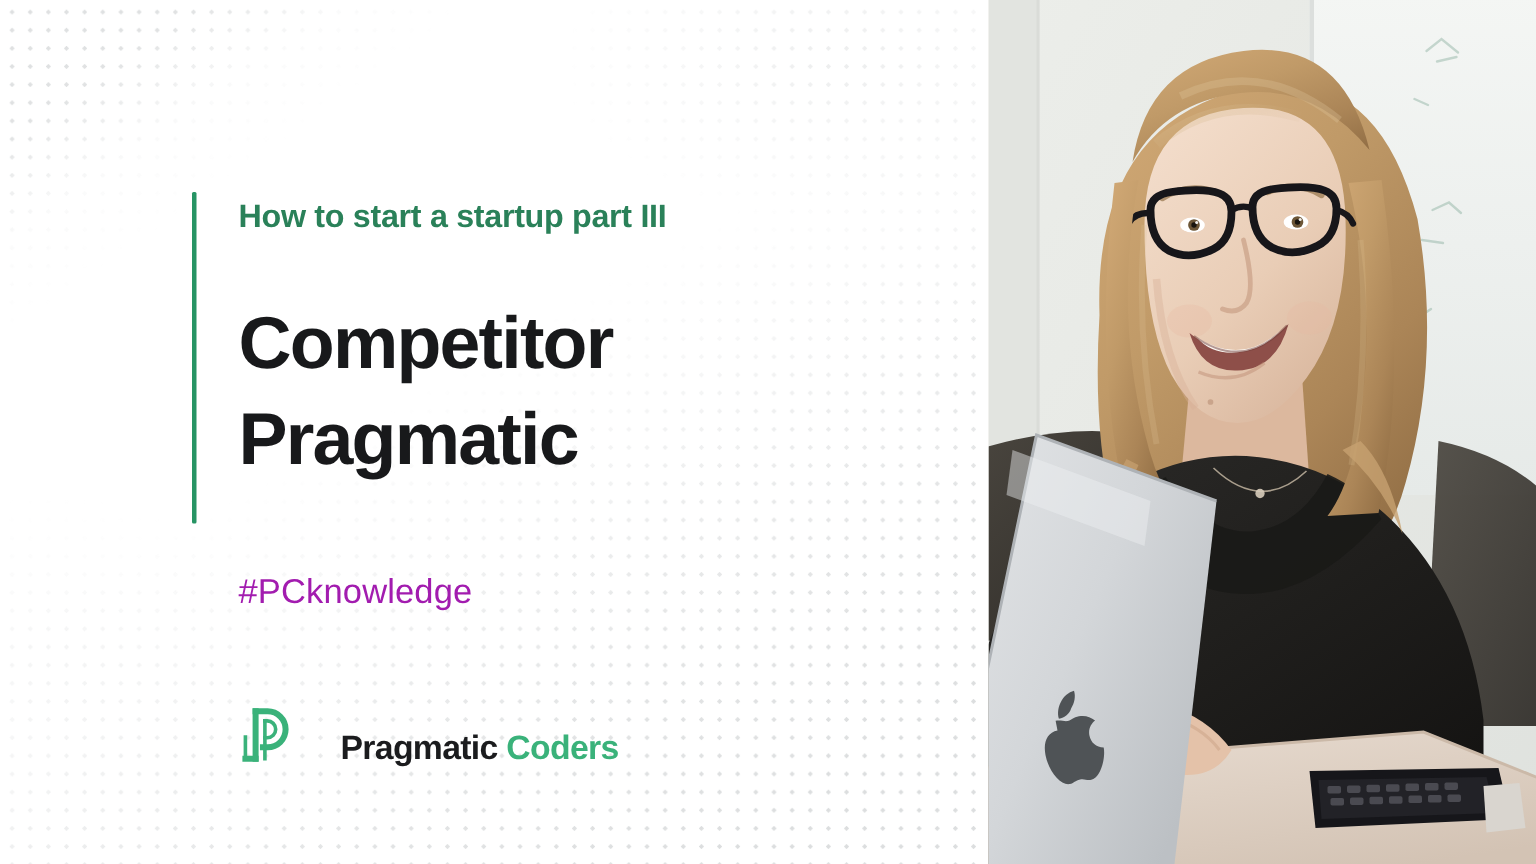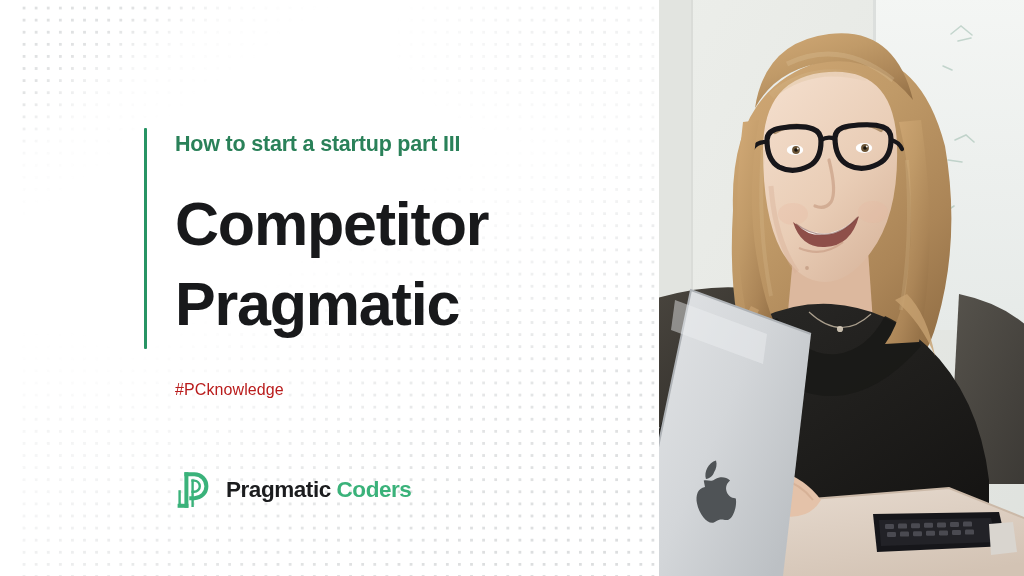--- a/index.html
+++ b/index.html
@@ -14,21 +14,21 @@
   .slide {
     position:relative;
     width:1024px; height:576px;
     background:#ffffff;
     overflow:hidden;
   }
 
   
   .left-panel {
     position:absolute;
-    left:16px; top:0;
+    left:0; top:0;
     width:660px; height:576px;
     background:#ffffff;
     overflow:hidden;
   }
 
   
   .dots {
     position:absolute;
     left:0; top:0; width:660px; height:576px;
     background-image:radial-gradient(#d9dbdc 1.35px, transparent 1.45px);
@@ -98,46 +98,46 @@
   }
   .eyebrow {
     font-size:21.5px;
     font-weight:700;
     letter-spacing:-0.2px;
     color:#2a8159;
     line-height:1.15;
     white-space:nowrap;
   }
   .headline {
-    margin-top:27px;
-    font-size:61px;
+    margin-top:40px;
+    font-size:49px;
     font-weight:700;
     letter-spacing:-1.2px;
     color:#18191b;
     line-height:1.32;
   }
   .headline .line { display:block; white-space:nowrap; }
 
   .hashtag {
     position:absolute;
     left:159px; top:381px;
-    font-size:16px;
+    font-size:23px;
     font-weight:400;
     letter-spacing:0.1px;
-    color:#b91c1c;
+    color:#a21caf;
     white-space:nowrap;
   }
 
   
   .logo-lockup {
     position:absolute;
     left:157px; top:470px;
     display:flex;
-    align-items:center;
-    gap:13px;
+    align-items:flex-end;
+    gap:30px;
   }
   .logo-mark { display:block; width:40px; height:40px; }
   .logo-word {
     font-size:22.5px;
     font-weight:700;
     letter-spacing:-0.45px;
     line-height:1;
     white-space:nowrap;
   }
   .logo-word .w1 { color:#1b1c1e; }

